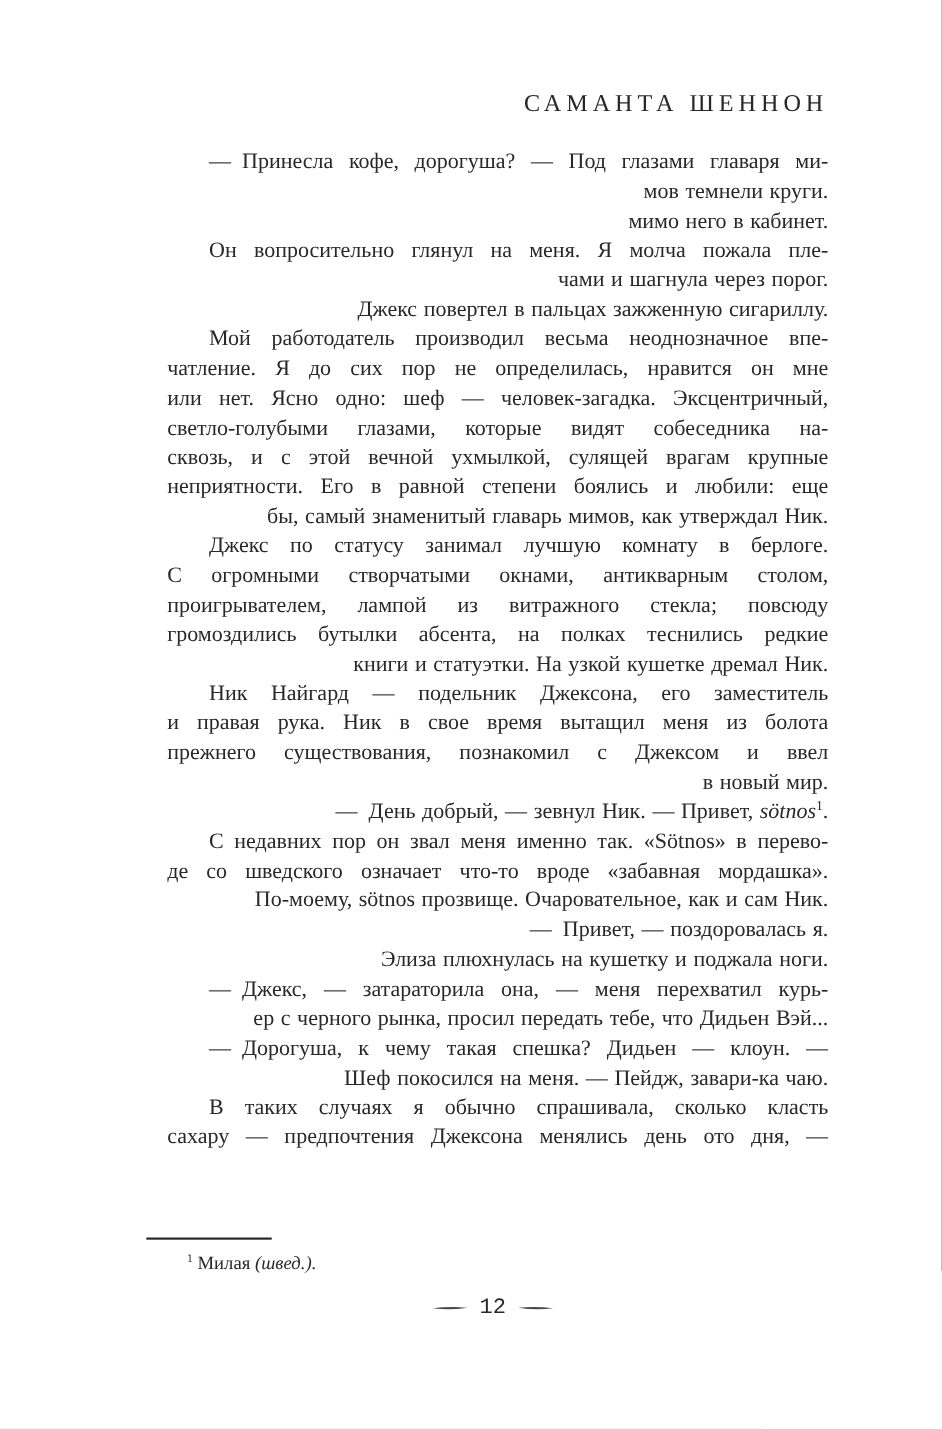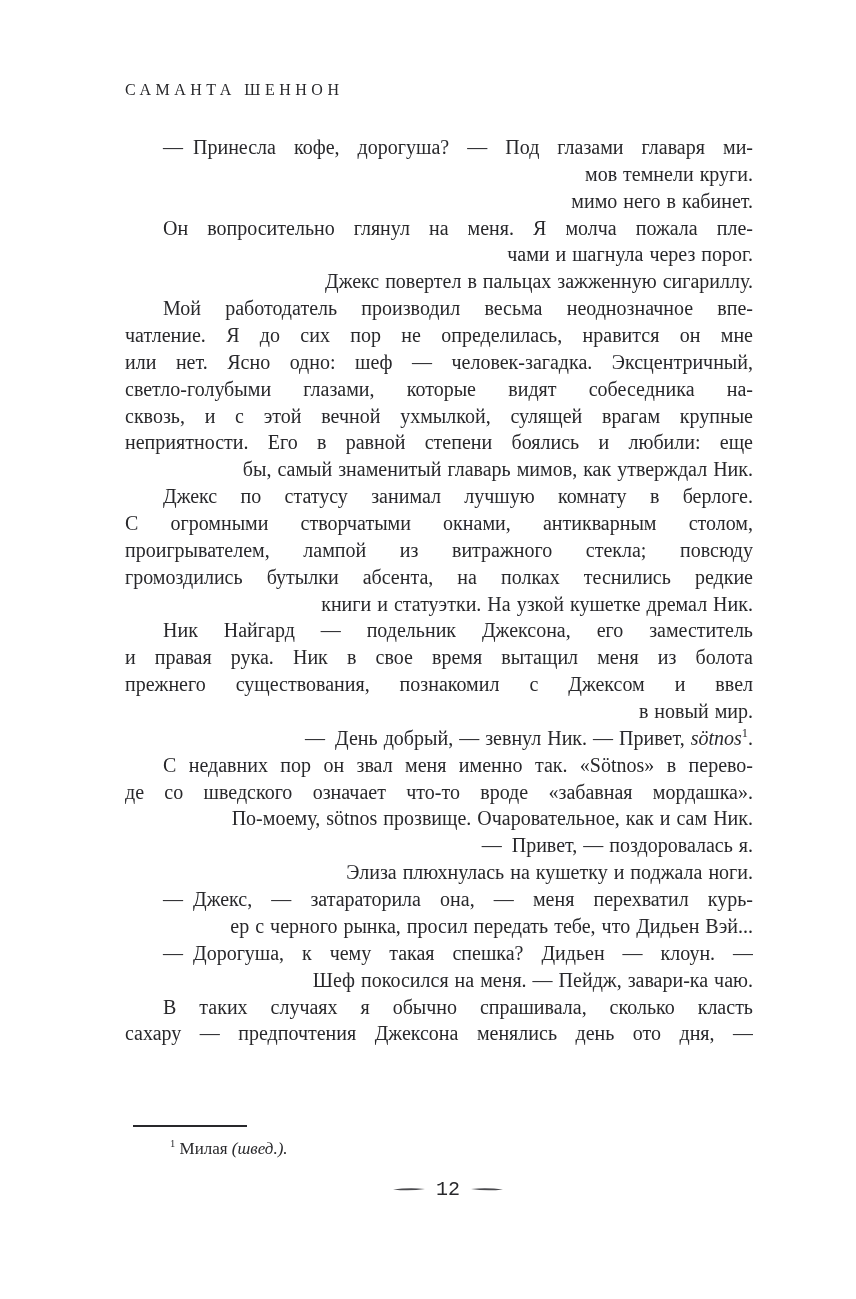--- a/index.html
+++ b/index.html
@@ -14,39 +14,39 @@
     color: var(--ink);
     font-family: "Liberation Serif", "DejaVu Serif", serif;
     overflow: hidden;
   }
 
   .running-header {
     position: absolute;
     top: 81px;
     left: 125px;
     width: 628px;
-    text-align: left;
-    font-size: 16px;
+    text-align: right;
+    font-size: 22px;
     letter-spacing: 4.5px;
     white-space: nowrap;
   }
 
   .body-text {
     position: absolute;
     top: 134px;
     left: 125px;
     width: 628px;
     font-size: 20px;
     line-height: 26.86px;
     word-spacing: 1px;
   }
 
   .line { height: 26.86px; overflow: hidden; text-align: right; }
   .line.ind { text-indent: 38px; }
-  .line.jfy { text-align: justify; text-align-last: justify; }
+  .line.jfy { text-align: justify; text-align-last: justify; margin-left: 27px; }
 
   .i { font-style: italic; }
   .sup { vertical-align: super; font-size: 0.62em; line-height: 0; }
 
   .footnote-rule {
     position: absolute;
     top: 1125px;
     left: 133px;
     width: 114px;
     height: 2px;

